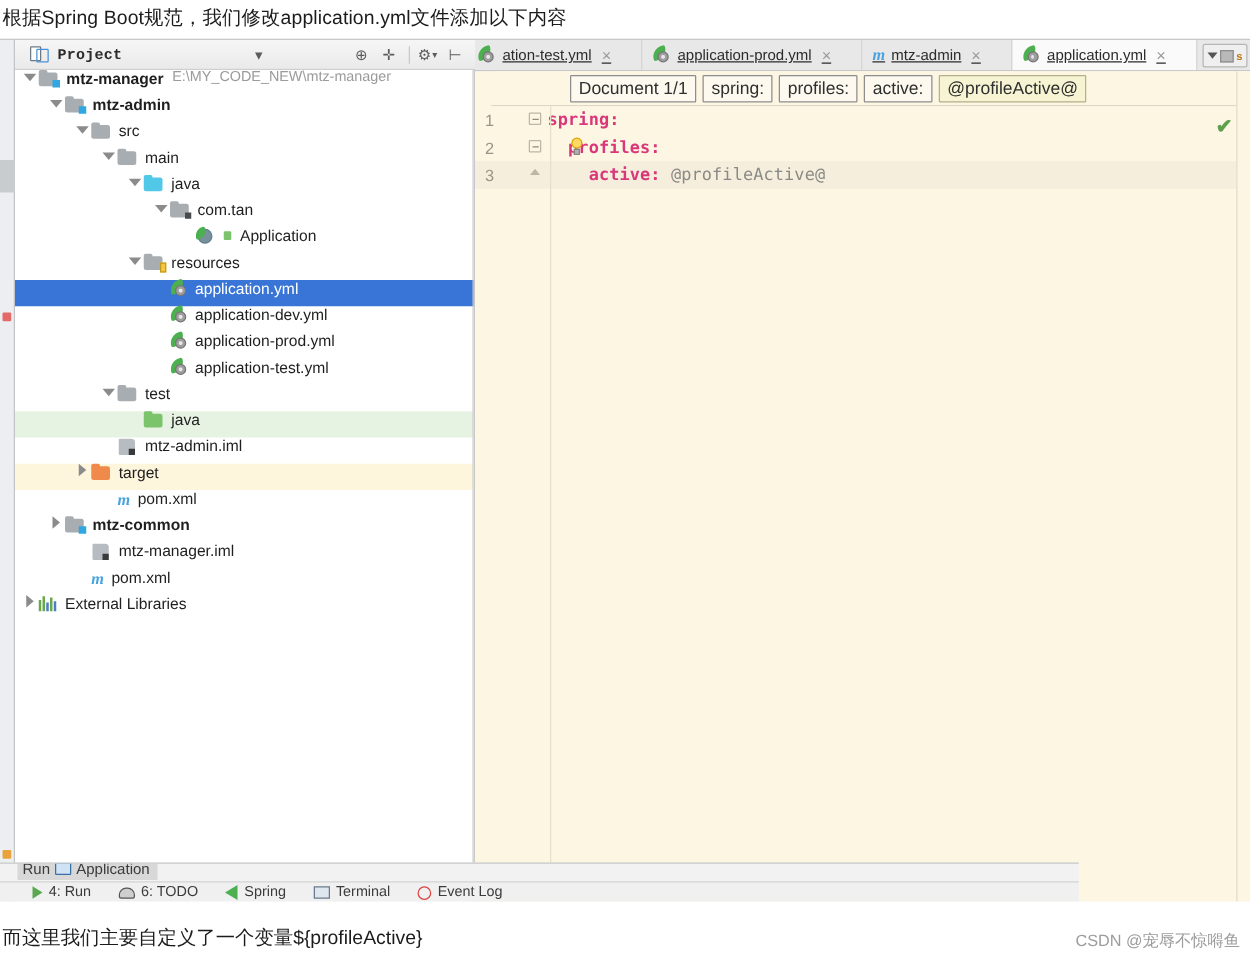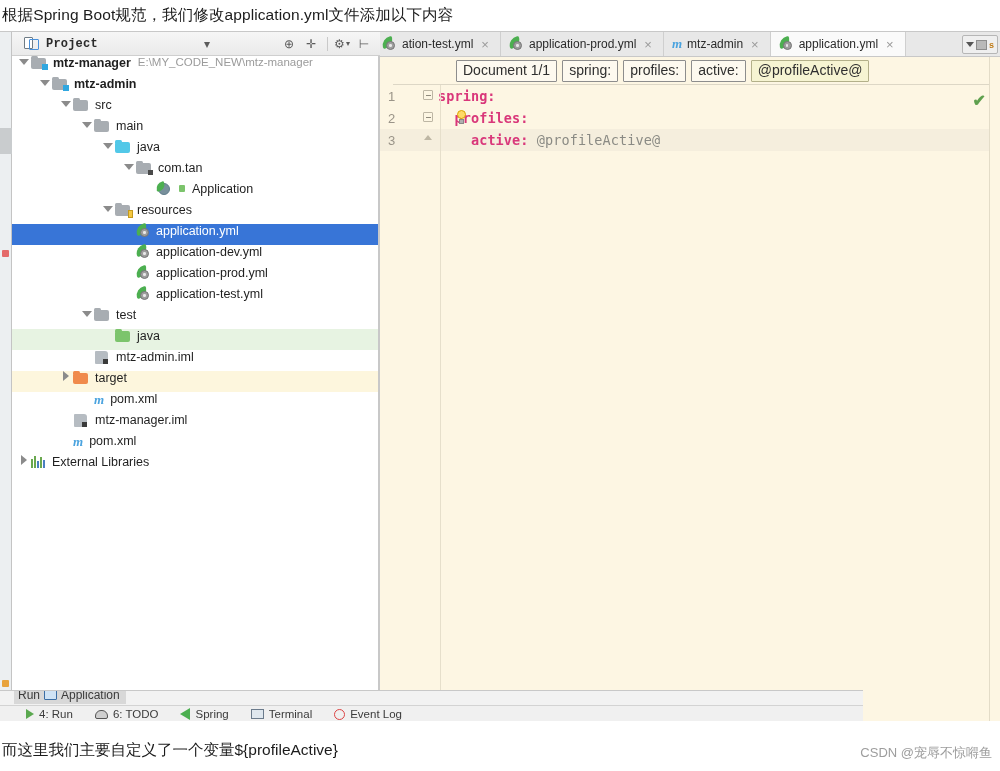--- a/index.html
+++ b/index.html
@@ -84,26 +84,27 @@
   .tabbar {
     position: absolute; left: 380px; top: 0;
     width: 620px; height: 25px;
     background: #e8e8e8;
     border-bottom: 1px solid #c8c8c8;
     display: flex; align-items: stretch;
     overflow: hidden;
   }
   .tab {
     display: flex; align-items: center; gap: 5px;
-    padding: 0 11px 0 8px;
+    padding: 0 24px 0 8px;
     font-size: 12px; color: #2b2b2b;
     border-right: 1px solid #cfcfcf;
     background: #e8e8e8;
     position: relative; white-space: nowrap;
     flex: none;
+    text-decoration: underline;
   }
   .tab.active { background: #fafafa; }
   .tab.clipped { padding-left: 2px; }
   .tab .tclose { color:#9a9a9a; font-size: 13px; margin-left: 3px; }
   .tabs-right {
     position: absolute; right: 2px; top: 3px;
     width: 36px; height: 19px;
     border: 1px solid #b6b6b6; background: #efefef;
     display: flex; align-items: center; justify-content: center; gap: 2px;
     border-radius: 2px;
@@ -519,20 +520,29 @@
           </span>
           <span class="label">target</span>
         </div>
         <div class="row">
           <span style="width:69px;flex:none"></span>
           <span class="arrow none"></span>
           <span class="m-ico" style="margin-right:6px">m</span>
           <span class="label">pom.xml</span>
         </div>
         <div class="row">
+          <span style="width:27px;flex:none"></span>
+          <span class="arrow right"></span>
+          <span class="ico">
+            <span class="folder f-gray"></span>
+            <span class="badge-blue"></span>
+          </span>
+          <span class="label b">mtz-common</span>
+        </div>
+        <div class="row">
           <span style="width:48px;flex:none"></span>
           <span class="arrow none"></span>
           <span class="ico">
             <span class="iml-ico"></span>
           </span>
           <span class="label">mtz-manager.iml</span>
         </div>
         <div class="row">
           <span style="width:48px;flex:none"></span>
           <span class="arrow none"></span>

